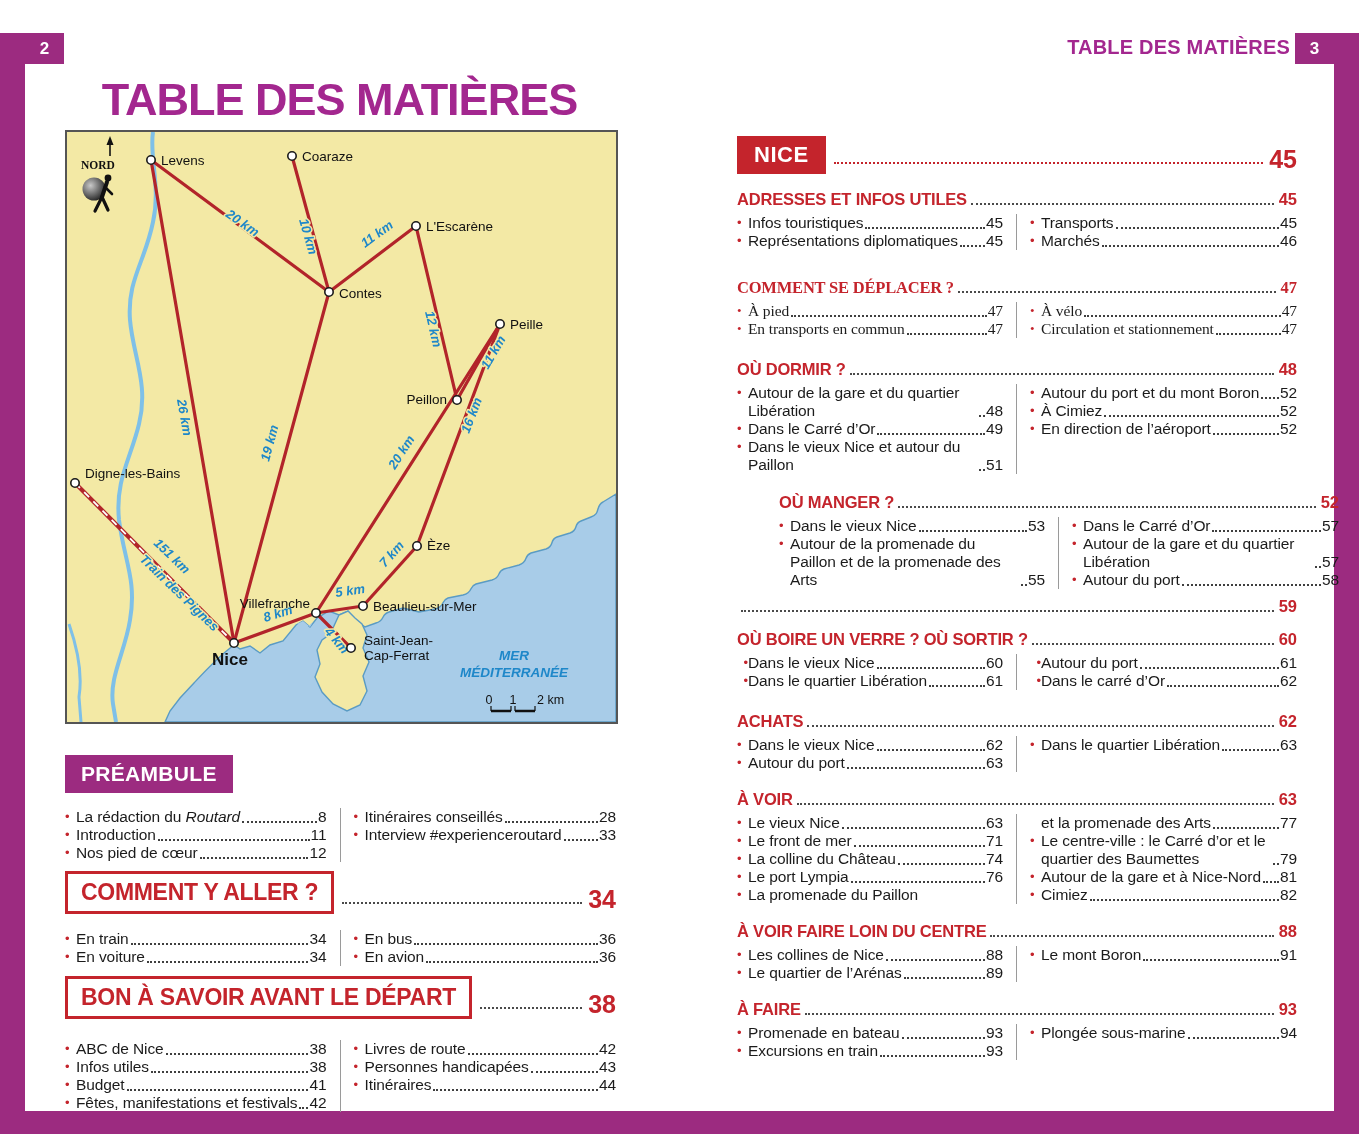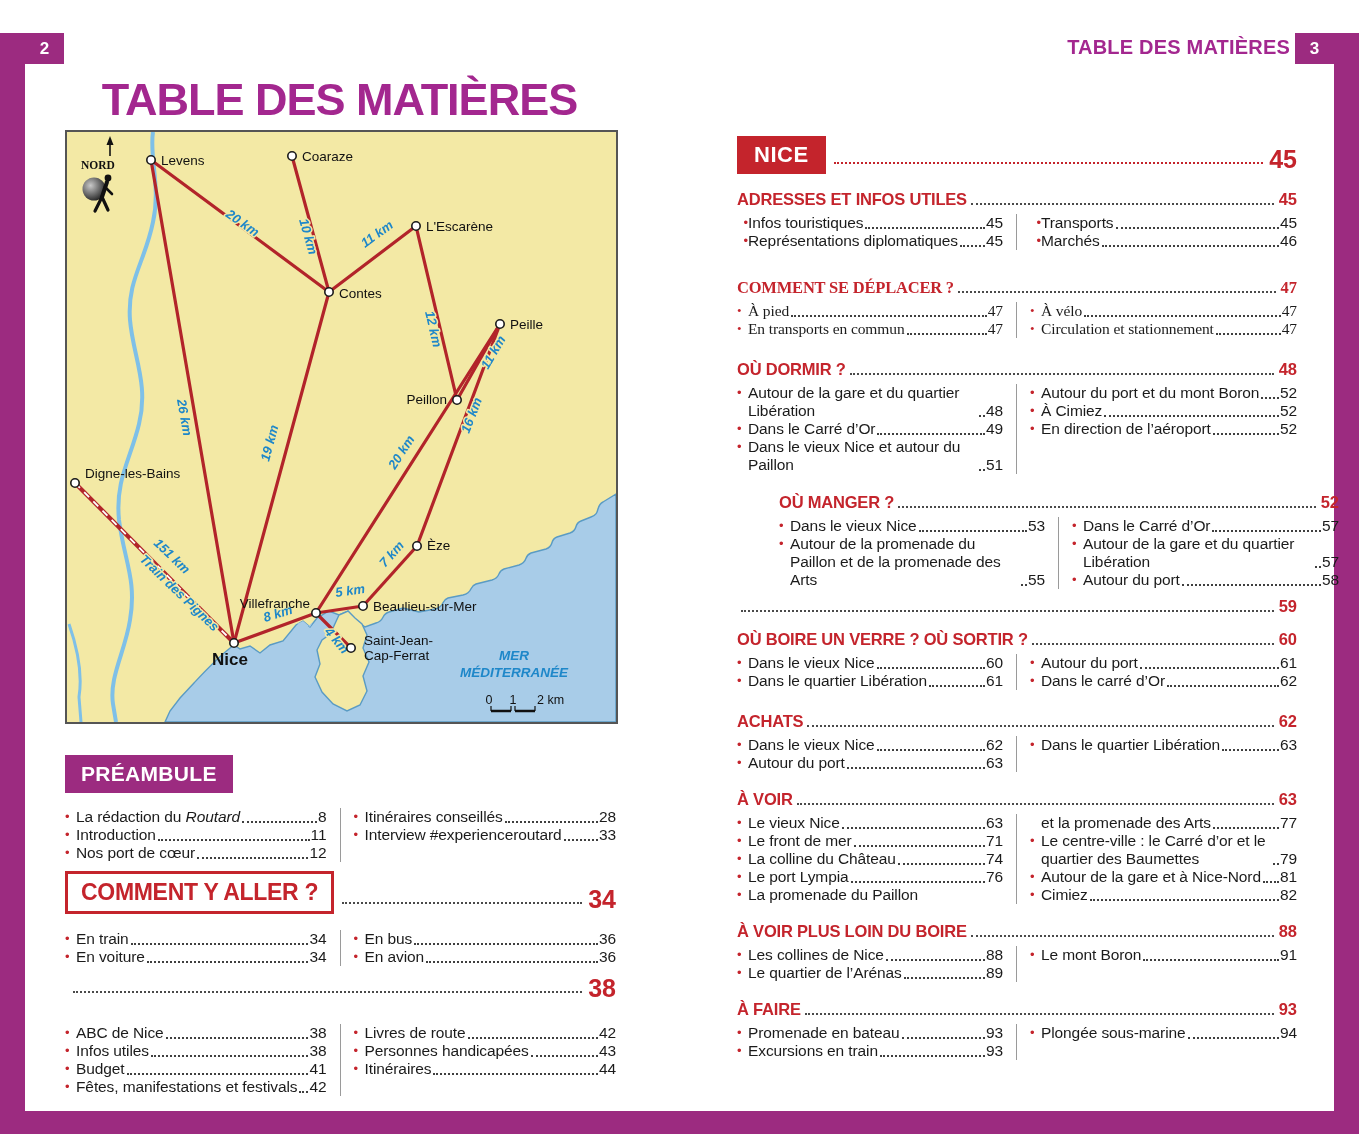--- a/index.html
+++ b/index.html
@@ -172,21 +172,21 @@
               <span class="blt">•</span>
               <span class="rest">
                 <span class="lbl">Introduction</span>
                 <span class="dots"></span>
                 <span class="pg">11</span>
               </span>
             </div>
             <div class="item">
               <span class="blt">•</span>
               <span class="rest">
-                <span class="lbl">Nos port de cœur</span>
+                <span class="lbl">Nos pied de cœur</span>
                 <span class="dots"></span>
                 <span class="pg">12</span>
               </span>
             </div>
           </div>
           <div class="col c1">
             <div class="item">
               <span class="blt">•</span>
               <span class="rest">
                 <span class="lbl">Itinéraires conseillés</span>
@@ -244,20 +244,21 @@
                 <span class="lbl">En avion</span>
                 <span class="dots"></span>
                 <span class="pg">36</span>
               </span>
             </div>
           </div>
         </div>
       </div>
       <div class="section" style="left: 65px; top: 976px; width: 551px;">
         <div class="bigrow">
+          <span class="box-red">BON À SAVOIR AVANT LE DÉPART</span>
           <span class="bigdots"></span>
           <span class="bigpg">38</span>
         </div>
         <div class="items" style="margin-top: 21px;">
           <div class="col c0">
             <div class="item">
               <span class="blt">•</span>
               <span class="rest">
                 <span class="lbl">ABC de Nice</span>
                 <span class="dots"></span>
@@ -319,21 +320,21 @@
       </div>
     </div>
   <div id="right-sections">
       <div class="section" style="left: 737px; top: 136px; width: 560px;">
         <div class="bigrow">
           <span class="box-nice">NICE</span>
           <span class="bigdots red"></span>
           <span class="bigpg">45</span>
         </div>
       </div>
-      <div class="section" style="left: 737px; top: 190px; width: 560px; text-align: right;">
+      <div class="section" style="left: 737px; top: 190px; width: 560px;">
         <div class="hrow">
           <span class="h-red">ADRESSES ET INFOS UTILES</span>
           <span class="h-dots"></span>
           <span class="h-pg">45</span>
         </div>
         <div class="items">
           <div class="col c0">
             <div class="item">
               <span class="blt">•</span>
               <span class="rest">
@@ -529,21 +530,21 @@
             </div>
           </div>
         </div>
       </div>
       <div class="section" style="left: 737px; top: 597px; width: 560px;">
         <div class="hrow">
           <span class="h-dots"></span>
           <span class="h-pg">59</span>
         </div>
       </div>
-      <div class="section" style="left: 737px; top: 630px; width: 560px;">
+      <div class="section" style="left: 737px; top: 630px; width: 560px; text-align: right;">
         <div class="hrow">
           <span class="h-red">OÙ BOIRE UN VERRE ? OÙ SORTIR ?</span>
           <span class="h-dots"></span>
           <span class="h-pg">60</span>
         </div>
         <div class="items">
           <div class="col c0">
             <div class="item">
               <span class="blt">•</span>
               <span class="rest">
@@ -696,21 +697,21 @@
                 <span class="lbl">Cimiez</span>
                 <span class="dots"></span>
                 <span class="pg">82</span>
               </span>
             </div>
           </div>
         </div>
       </div>
       <div class="section" style="left: 737px; top: 922px; width: 560px;">
         <div class="hrow">
-          <span class="h-red">À VOIR PLUS LOIN DU BOIRE</span>
+          <span class="h-red">À VOIR FAIRE LOIN DU CENTRE</span>
           <span class="h-dots"></span>
           <span class="h-pg">88</span>
         </div>
         <div class="items">
           <div class="col c0">
             <div class="item">
               <span class="blt">•</span>
               <span class="rest">
                 <span class="lbl">Les collines de Nice</span>
                 <span class="dots"></span>

